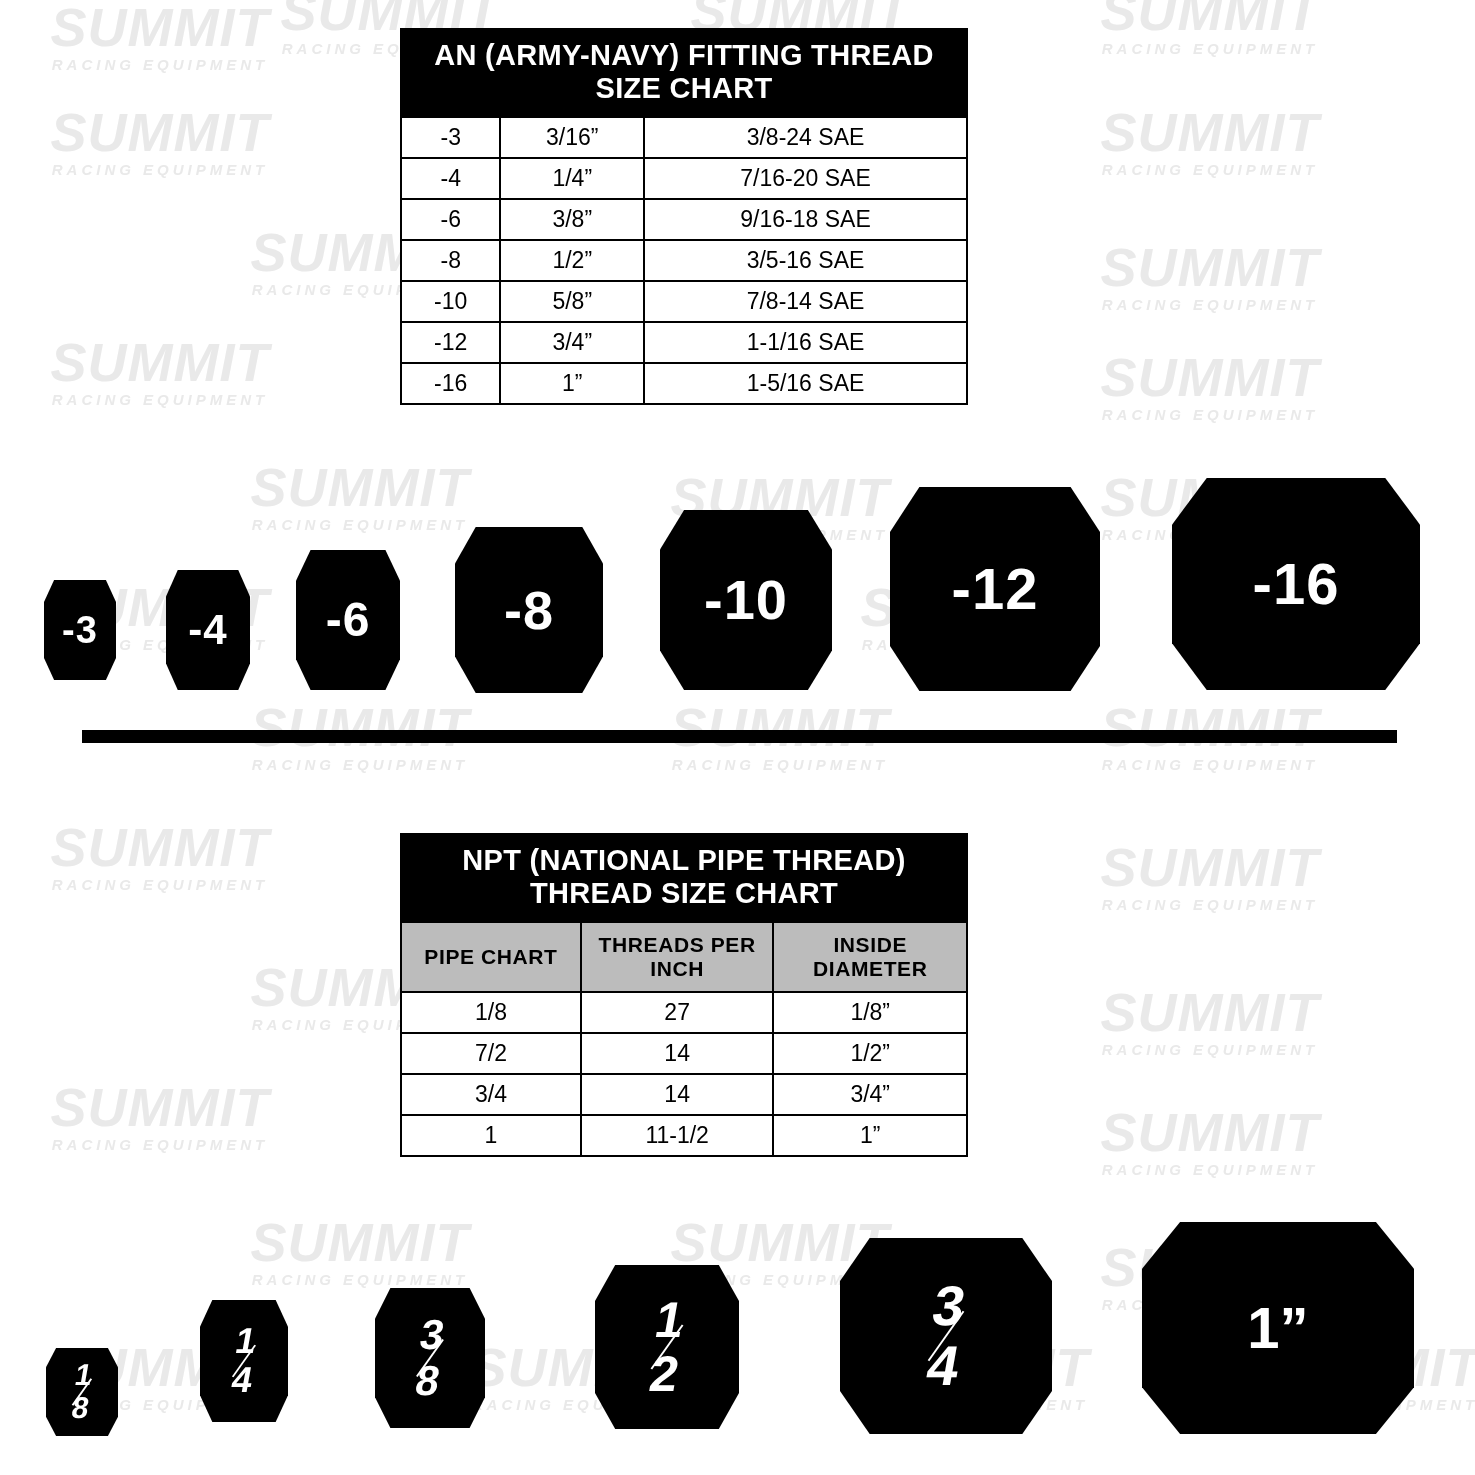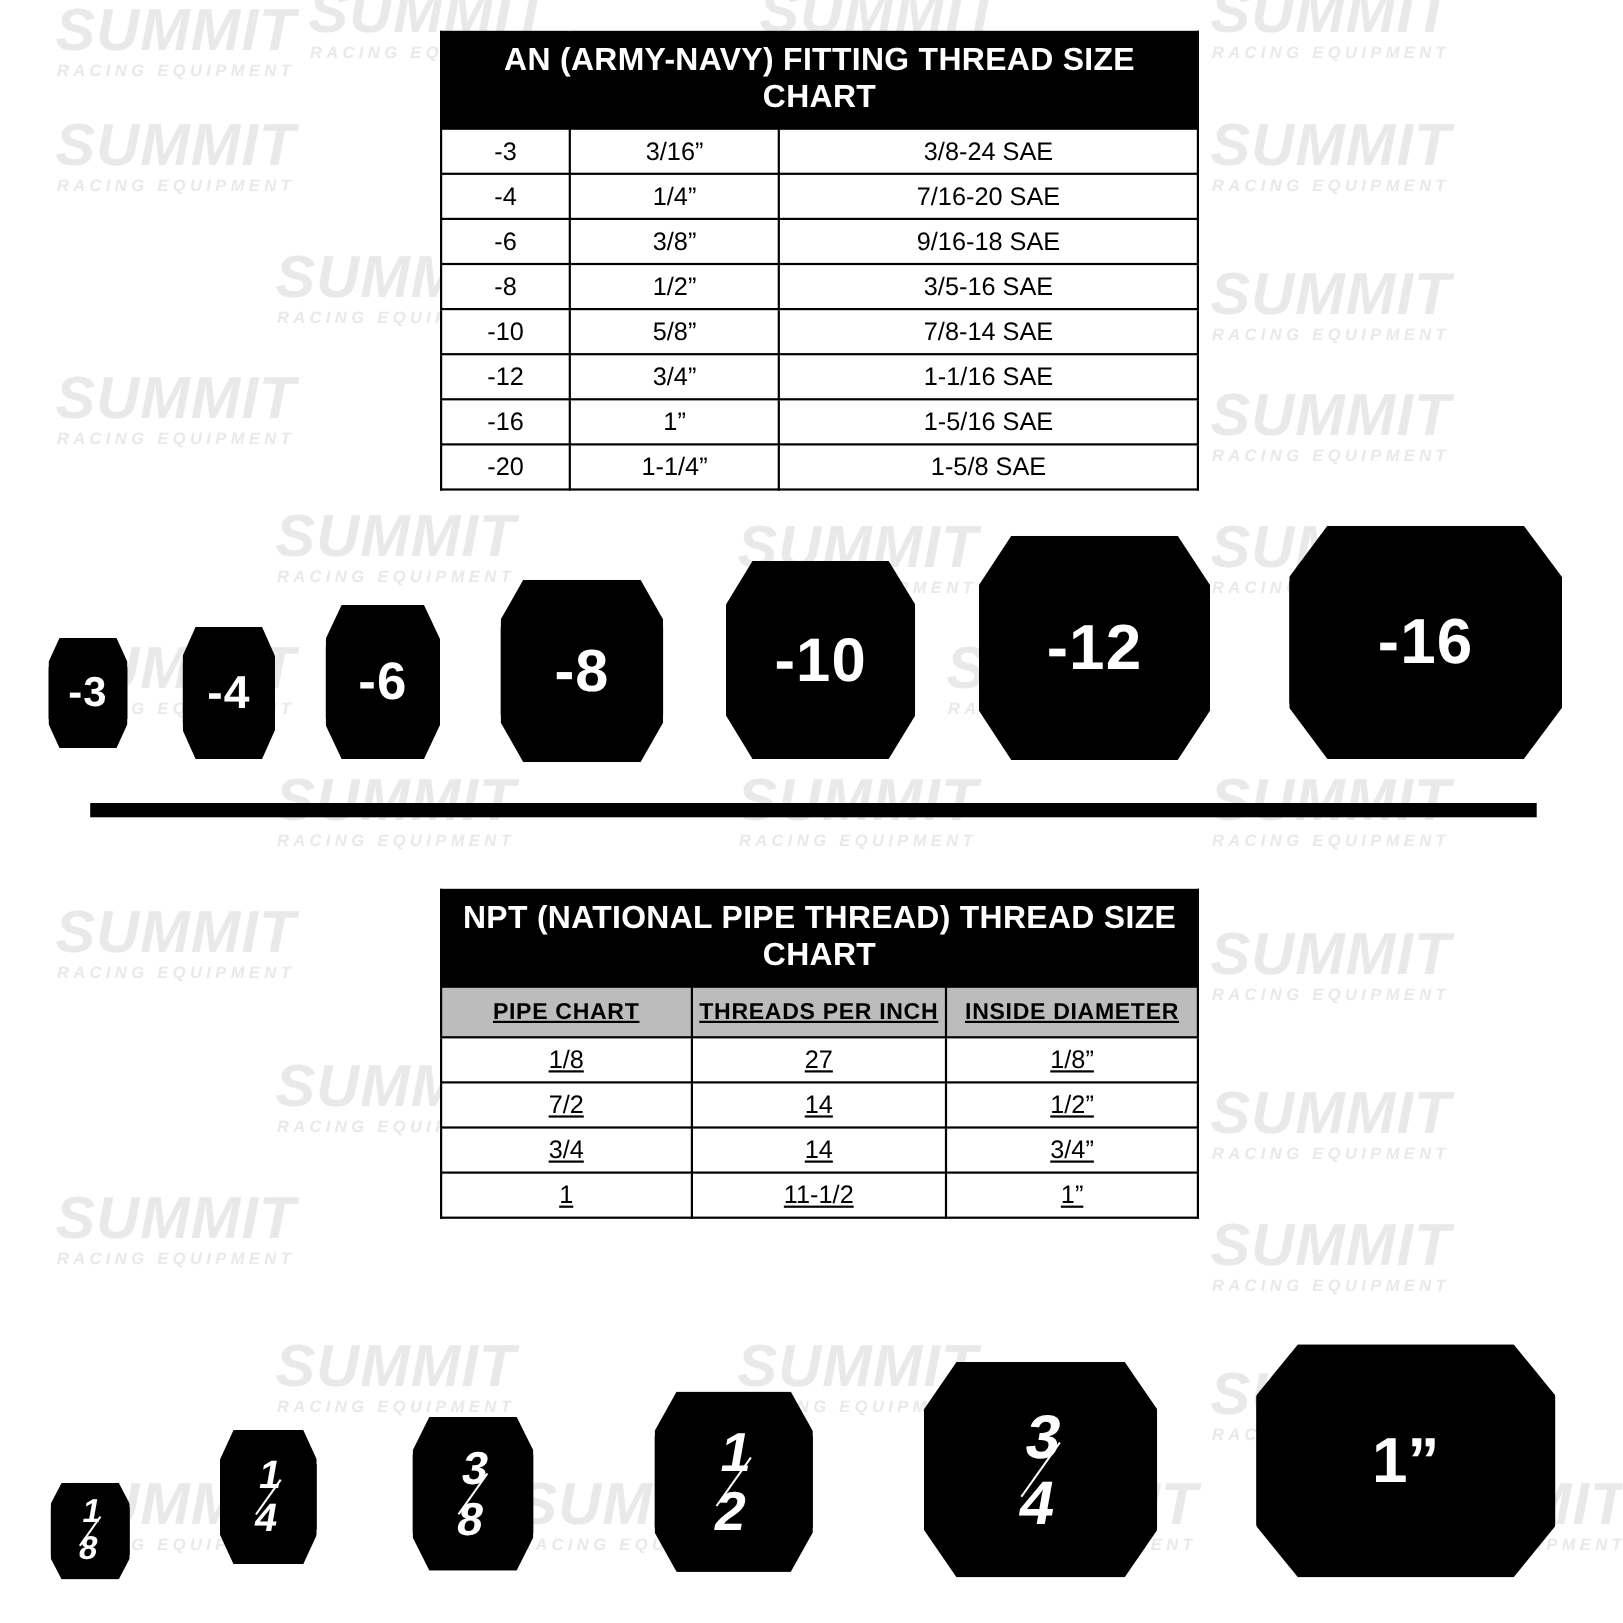--- a/index.html
+++ b/index.html
@@ -51,21 +51,21 @@
   
   #content {
     position: absolute;
     inset: 0;
     z-index: 2;
   }
 
   
   .chart {
     position: absolute;
-    width: 690px;
+    width: 568px;
     left: 400px;
     border-collapse: collapse;
     background: transparent;
   }
   .chart .title-cell {
     background: #000000;
     color: #ffffff;
     font-family: "Liberation Sans", sans-serif;
     font-weight: bold;
     font-size: 29px;
@@ -91,21 +91,21 @@
     text-align: center;
     padding: 6px 4px;
     border: 2px solid #000;
     white-space: nowrap;
   }
   .col-a { width: 230px; }
   .col-b { width: 232px; }
   .col-c { width: 228px; }
 
   #an-chart { top: 28px; }
-  #npt-chart { top: 808px; text-decoration: underline; }
+  #npt-chart { top: 833px; }
 
   
   #divider {
     position: absolute;
     left: 82px;
     top: 730px;
     width: 1315px;
     height: 13px;
     background: #000000;
   }
@@ -368,25 +368,20 @@
       <tr>
         <td class="cell">-12</td>
         <td class="cell">3/4”</td>
         <td class="cell">1-1/16 SAE</td>
       </tr>
       <tr>
         <td class="cell">-16</td>
         <td class="cell">1”</td>
         <td class="cell">1-5/16 SAE</td>
       </tr>
-      <tr>
-        <td class="cell">-20</td>
-        <td class="cell">1-1/4”</td>
-        <td class="cell">1-5/8 SAE</td>
-      </tr>
     </tbody>
   </table>
 
   <div class="fitting" style="left:44px; top:580px; width:72px; height:100px;">
     <div class="body">
       <div class="threads left" style="width:36px; height:48px;"></div>
       <div class="threads right" style="width:36px; height:48px;"></div>
       <span class="label" style="font-size:38px;">-3</span>
     </div>
   </div>

